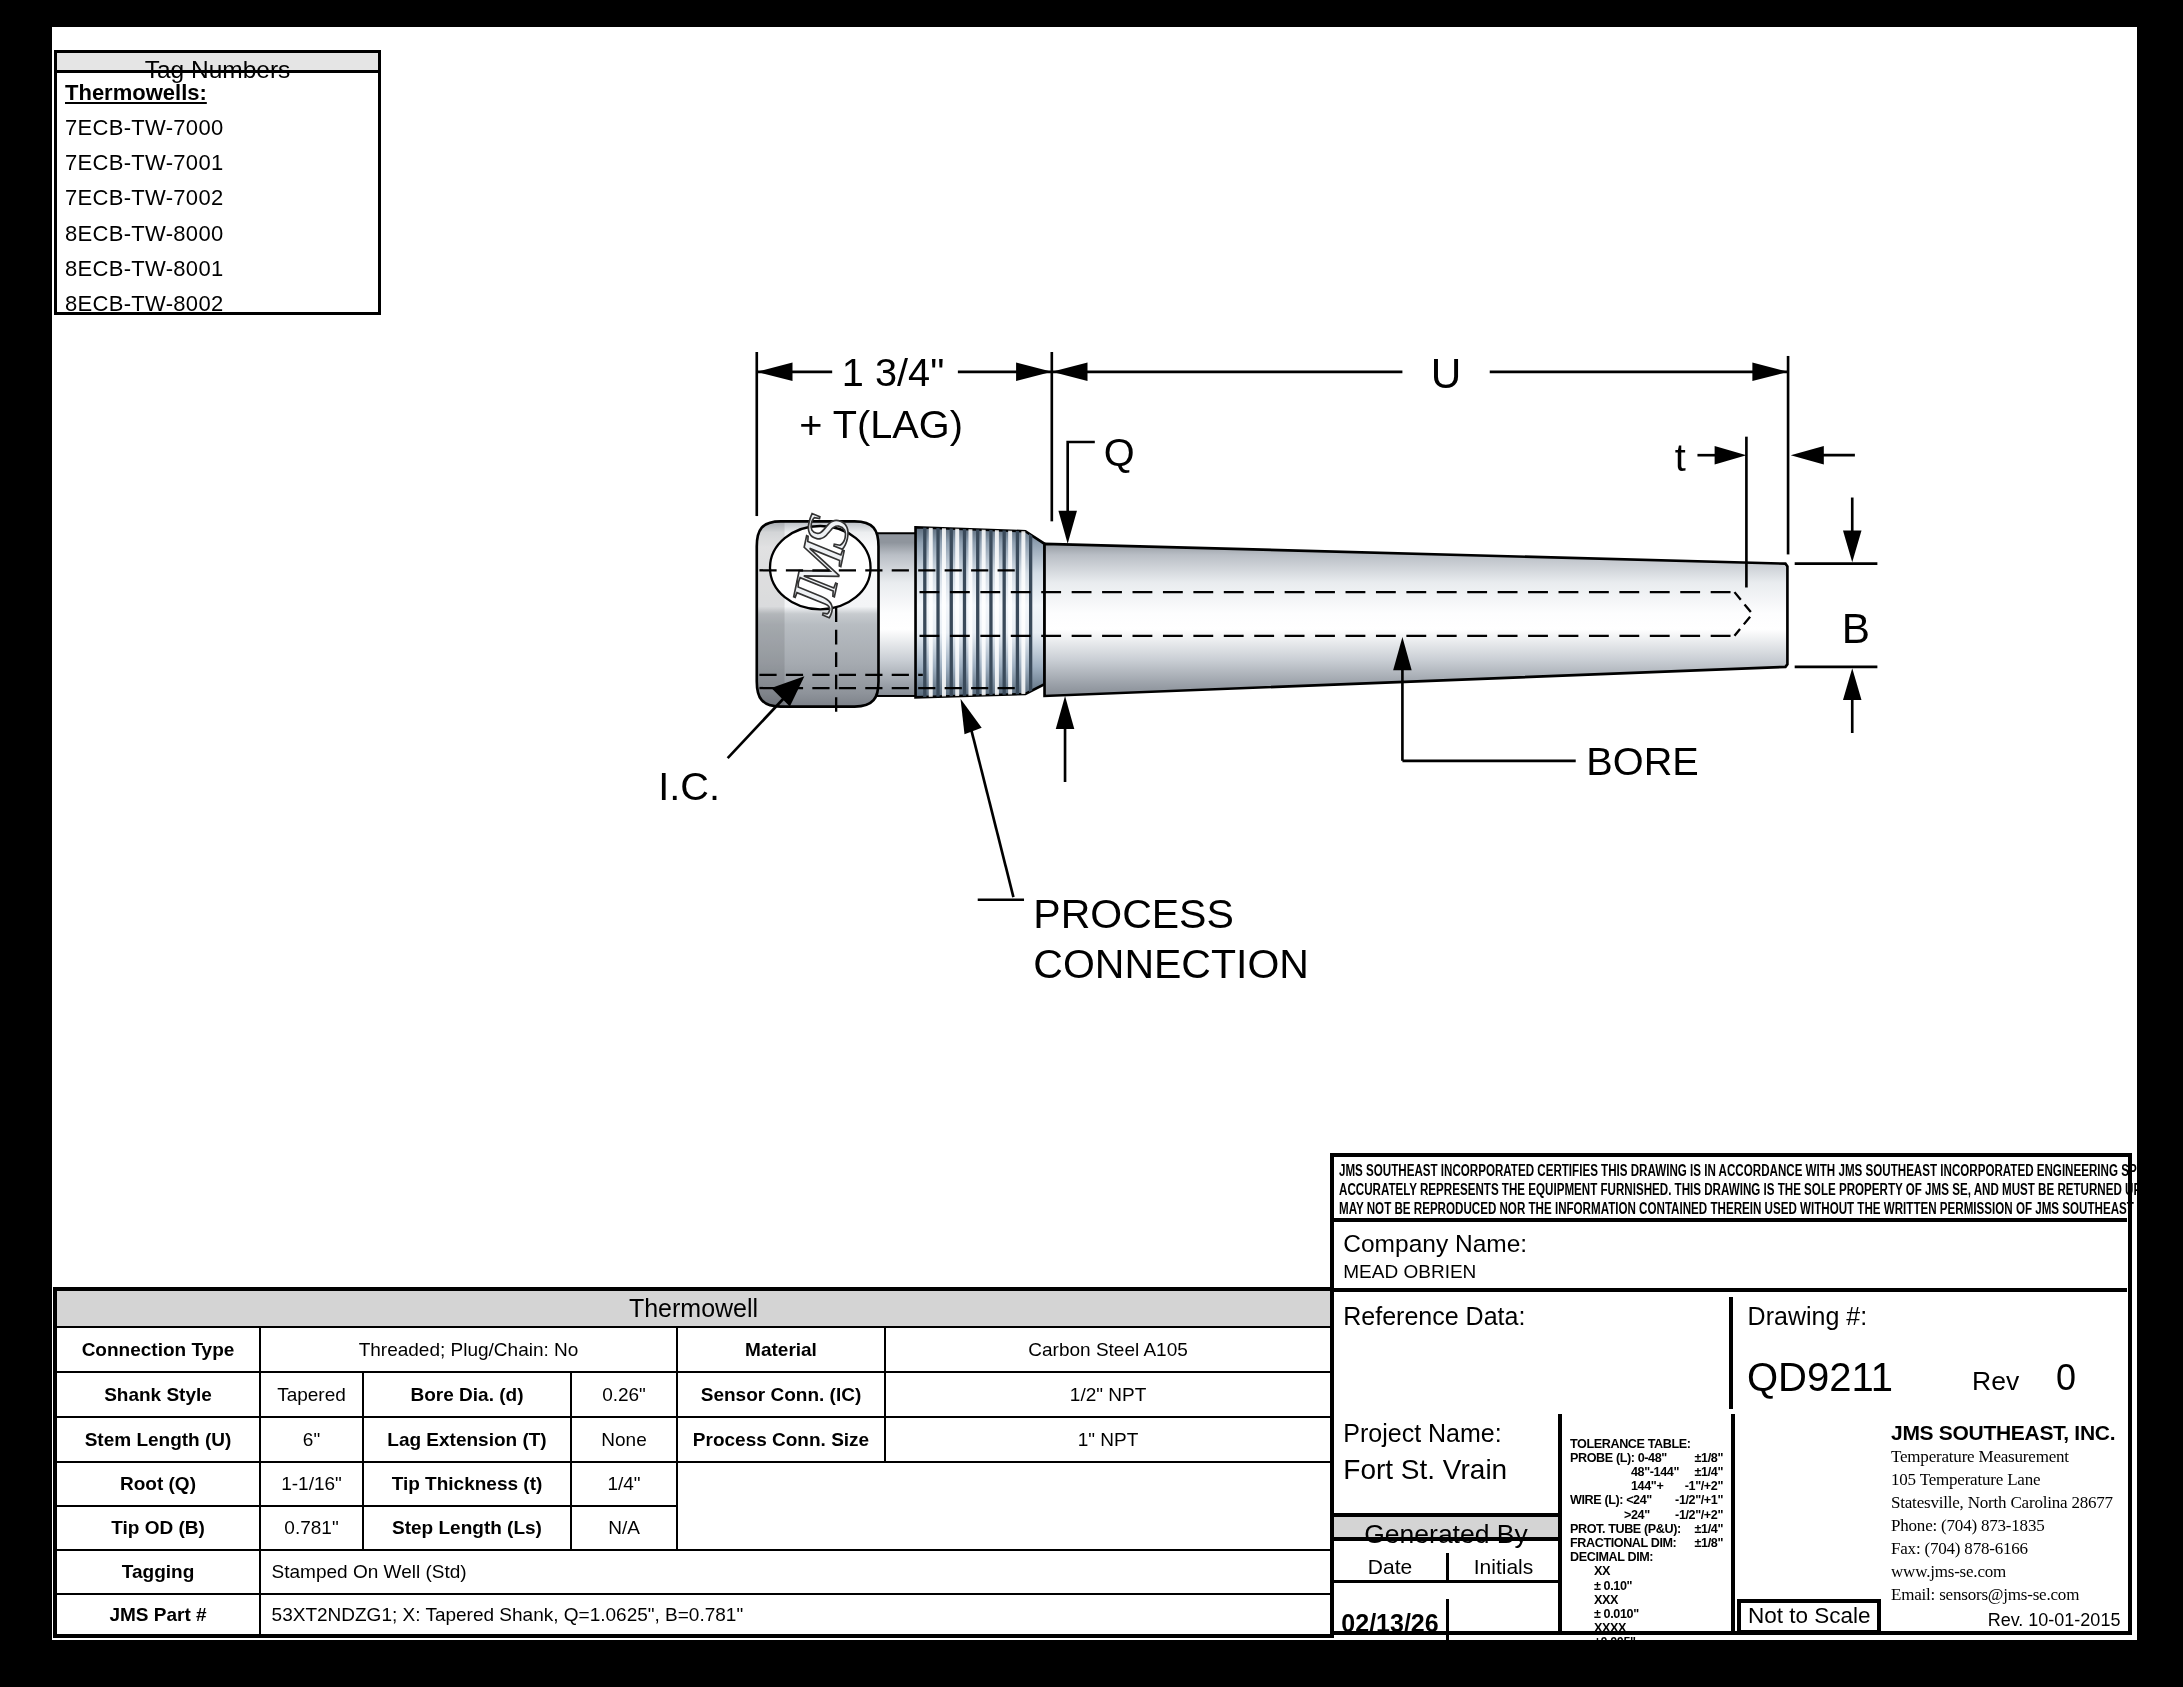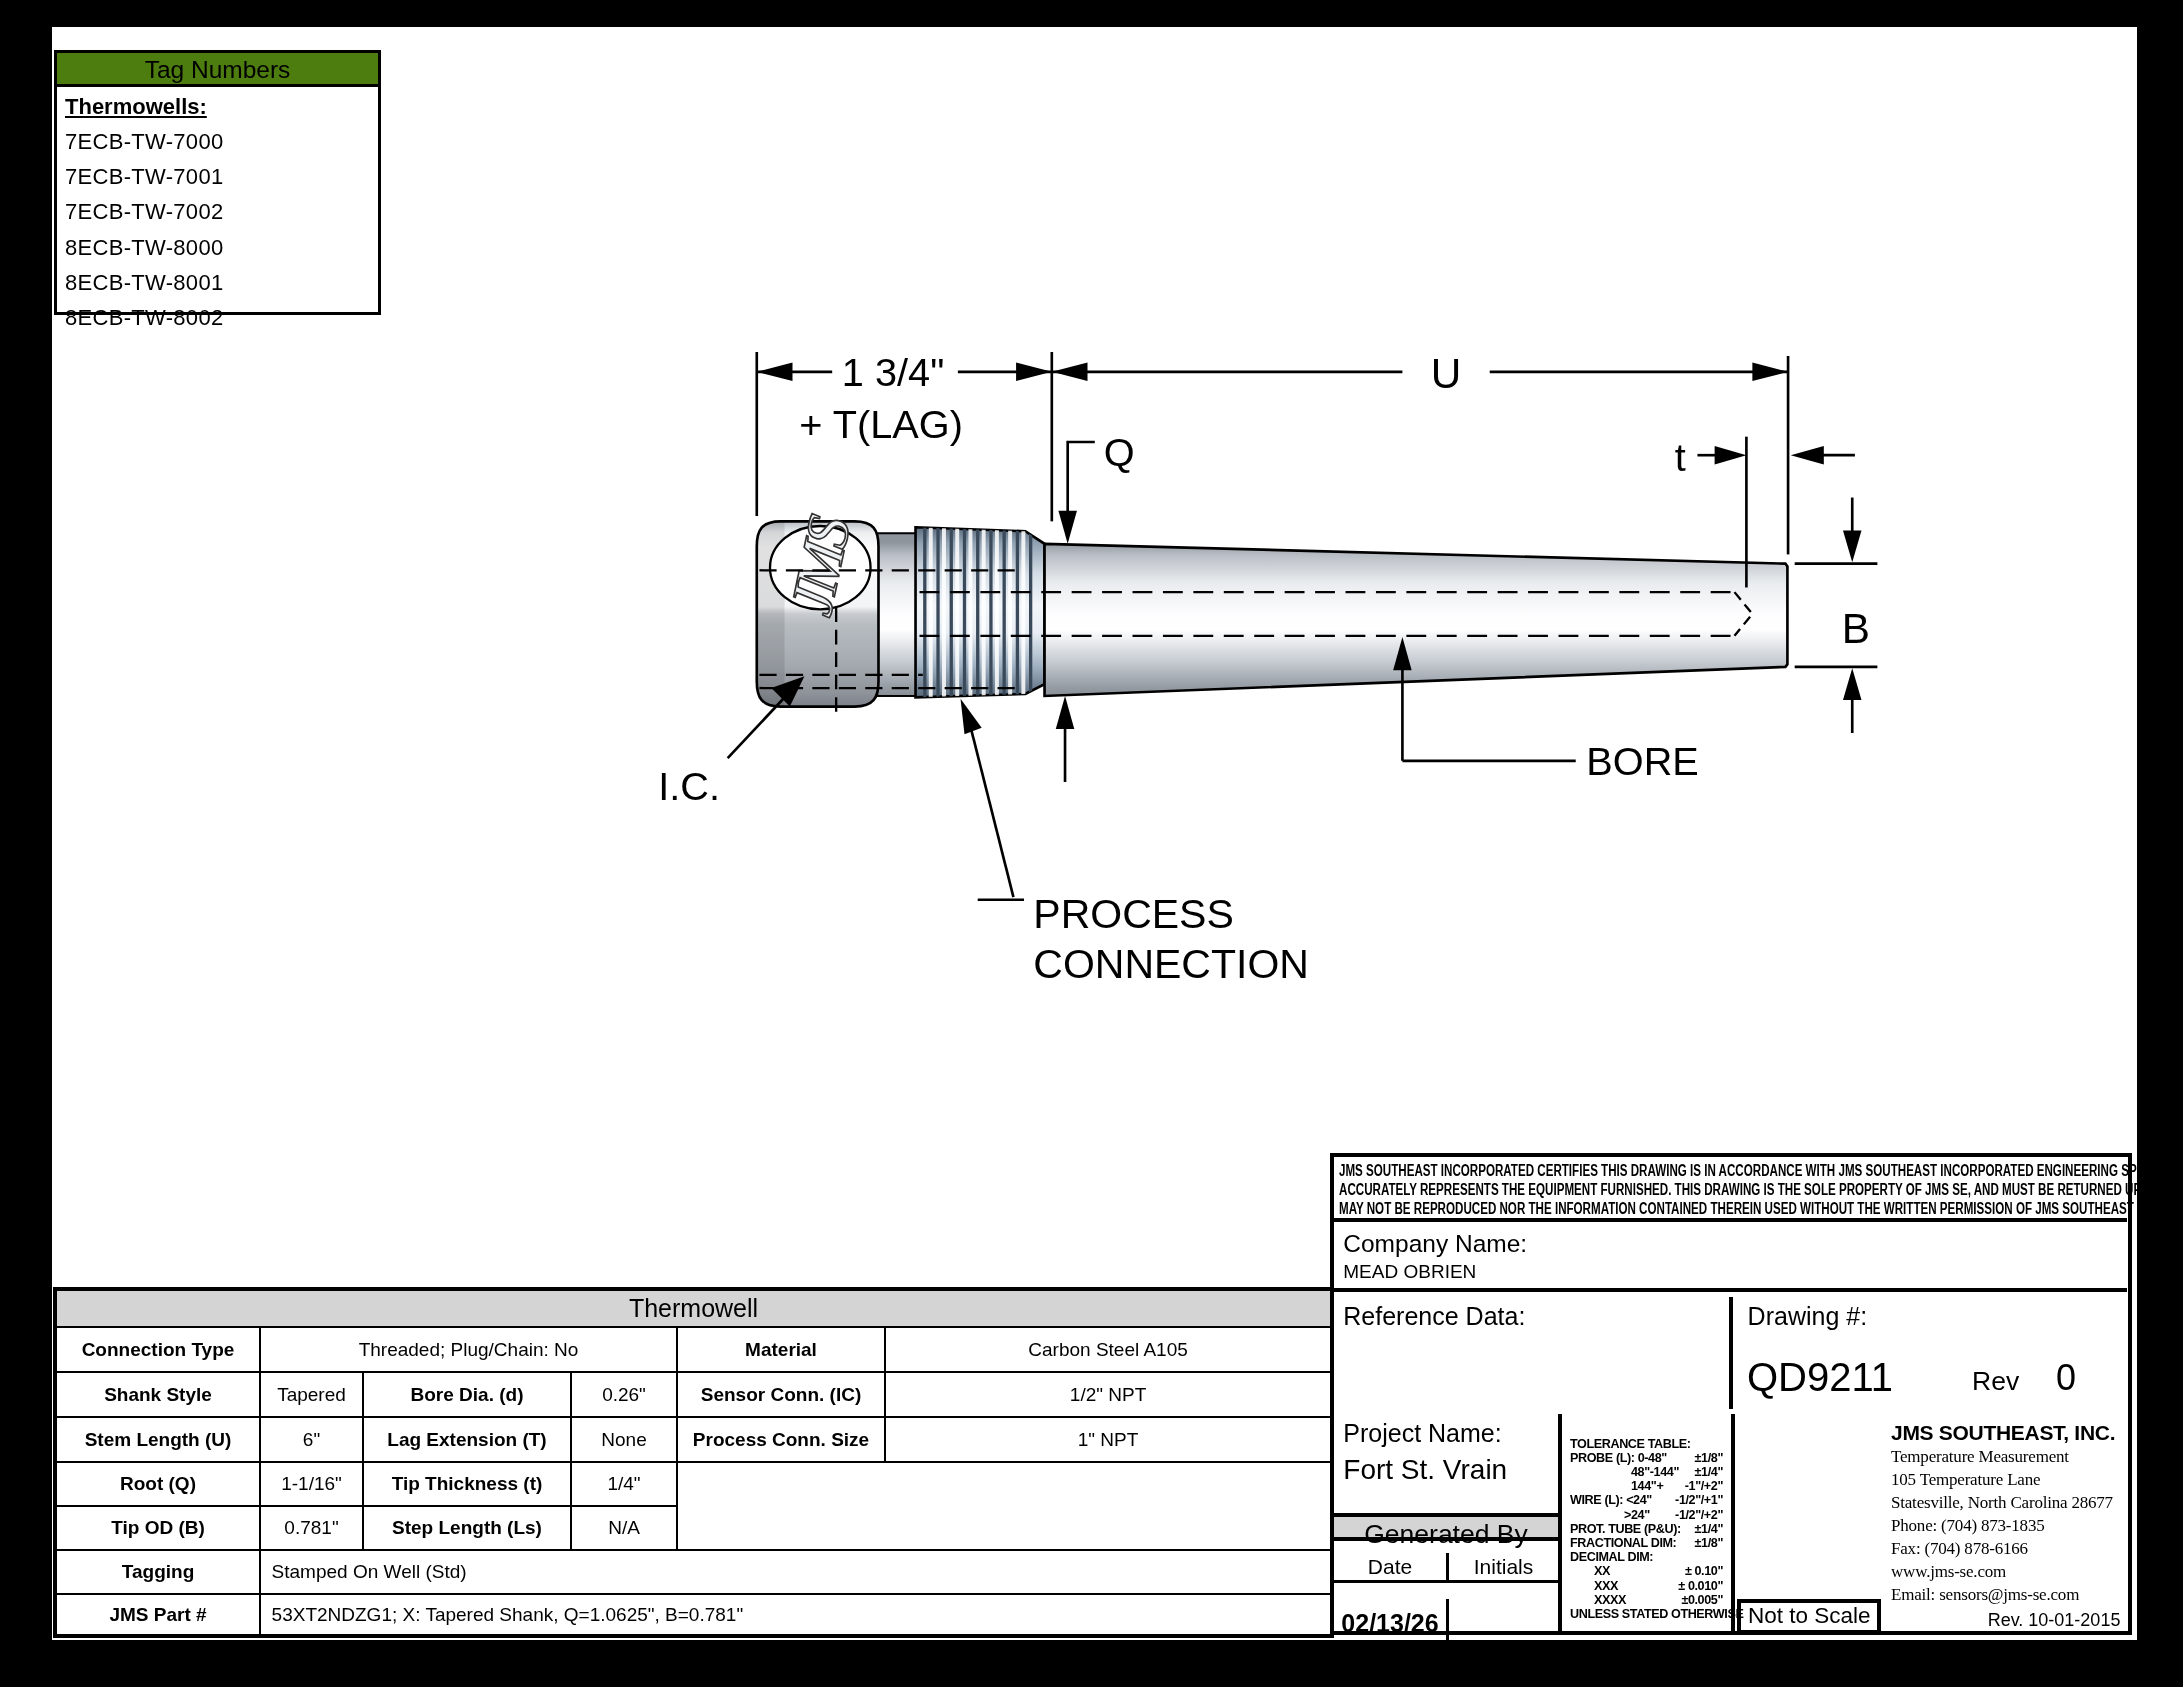--- a/index.html
+++ b/index.html
@@ -3,21 +3,21 @@
 <meta charset="utf-8">
 <style>
   * { margin:0; padding:0; box-sizing:border-box; }
   html,body { width:2183px; height:1687px; }
   body { background:#000; font-family:"Liberation Sans",sans-serif; position:relative; overflow:hidden; }
   .page { position:absolute; left:52px; top:26.5px; width:2085px; height:1613px; background:#fff; }
   svg.draw { position:absolute; left:0; top:0; width:2183px; height:1687px; z-index:2; }
 
   
   .tagbox { position:absolute; left:54px; top:50px; width:327px; height:265px; border:3.3px solid #000; background:#fff; z-index:3; }
-  .tagbox .hdr { height:34px; background:#4d7c0f; border-bottom:3.3px solid #000; text-align:center; font-size:24.5px; line-height:33px; }
+  .tagbox .hdr { height:20px; background:#e5e5e5; border-bottom:3.3px solid #000; text-align:center; font-size:24.5px; line-height:33px; }
   .tagbox .body { padding:6.6px 0 0 8px; }
   .tagbox .tw { font-size:22px; font-weight:bold; text-decoration:underline; margin-bottom:9.3px; }
   .tagbox .item { font-size:22px; margin-bottom:9.3px; letter-spacing:0.3px; }
 
   
   table.spec { position:absolute; left:53px; top:1287px; width:1277px; border-collapse:collapse; table-layout:fixed; background:#fff; z-index:3; border:4.6px solid #000; }
   table.spec td { border:2.6px solid #000; text-align:center; font-size:19px; vertical-align:middle; overflow:hidden; }
   table.spec td.lbl { font-weight:bold; }
   table.spec td.left { text-align:left; padding-left:10.6px; }
   table.spec td.title { background:#d4d4d4; font-size:25px; font-weight:normal;margin-top:24px; }
@@ -42,21 +42,21 @@
   .dihdr { position:absolute; left:0; top:139px; width:224px; height:30px; border-bottom:3.3px solid #000; }
   .dihdr .d { position:absolute; left:0; top:0; width:112px; height:30px; text-align:center; font-size:21px; line-height:28px; }
   .dihdr .i { position:absolute; left:112px; top:0; width:112px; height:30px; border-left:3.3px solid #000; text-align:center; font-size:21px; line-height:28px; }
   .dival { position:absolute; left:0; top:185px; width:212px; height:52px;font-weight:bold; }
   .dival .d { position:absolute; left:0; top:0; width:112px; height:52px; text-align:center; font-size:25px; line-height:48px; }
   .dival .i { position:absolute; left:112px; top:0; width:112px; height:52px; border-left:3.3px solid #000; }
   .tol { left:228px; top:257px; width:173px; height:220px; border-right:4px solid #000; padding:22.5px 8px 0 8px; }
   .tol .row { display:flex; justify-content:space-between; font-size:12.6px; font-weight:bold; letter-spacing:-0.4px; line-height:14.2px; white-space:nowrap; }
   .tol .i1 { padding-left:61px; }
   .tol .i2 { padding-left:54px; }
-  .tol .i3 { padding-left:24px; }
+  .tol .i3 { padding-left:24px;flex-direction:column; }
   .logocell { left:402px; top:257px; width:391px; height:220px; }
   .vendor { position:absolute; left:155px; top:6.6px; width:236px; }
   .vendor .name { font-size:21px; font-weight:bold; letter-spacing:-0.3px; }
   .vendor .vl { font-family:"Liberation Serif",serif; font-size:17px; line-height:23px; letter-spacing:-0.2px; }
   .nts { position:absolute; left:1.3px; top:185px; width:144px; height:35px; border:4.6px solid #000; text-align:center; font-size:22.5px; line-height:25px; }
   .revnote { position:absolute; right:6.6px; top:196px; font-size:18px; }
 </style>
 </head>
 <body>
 

